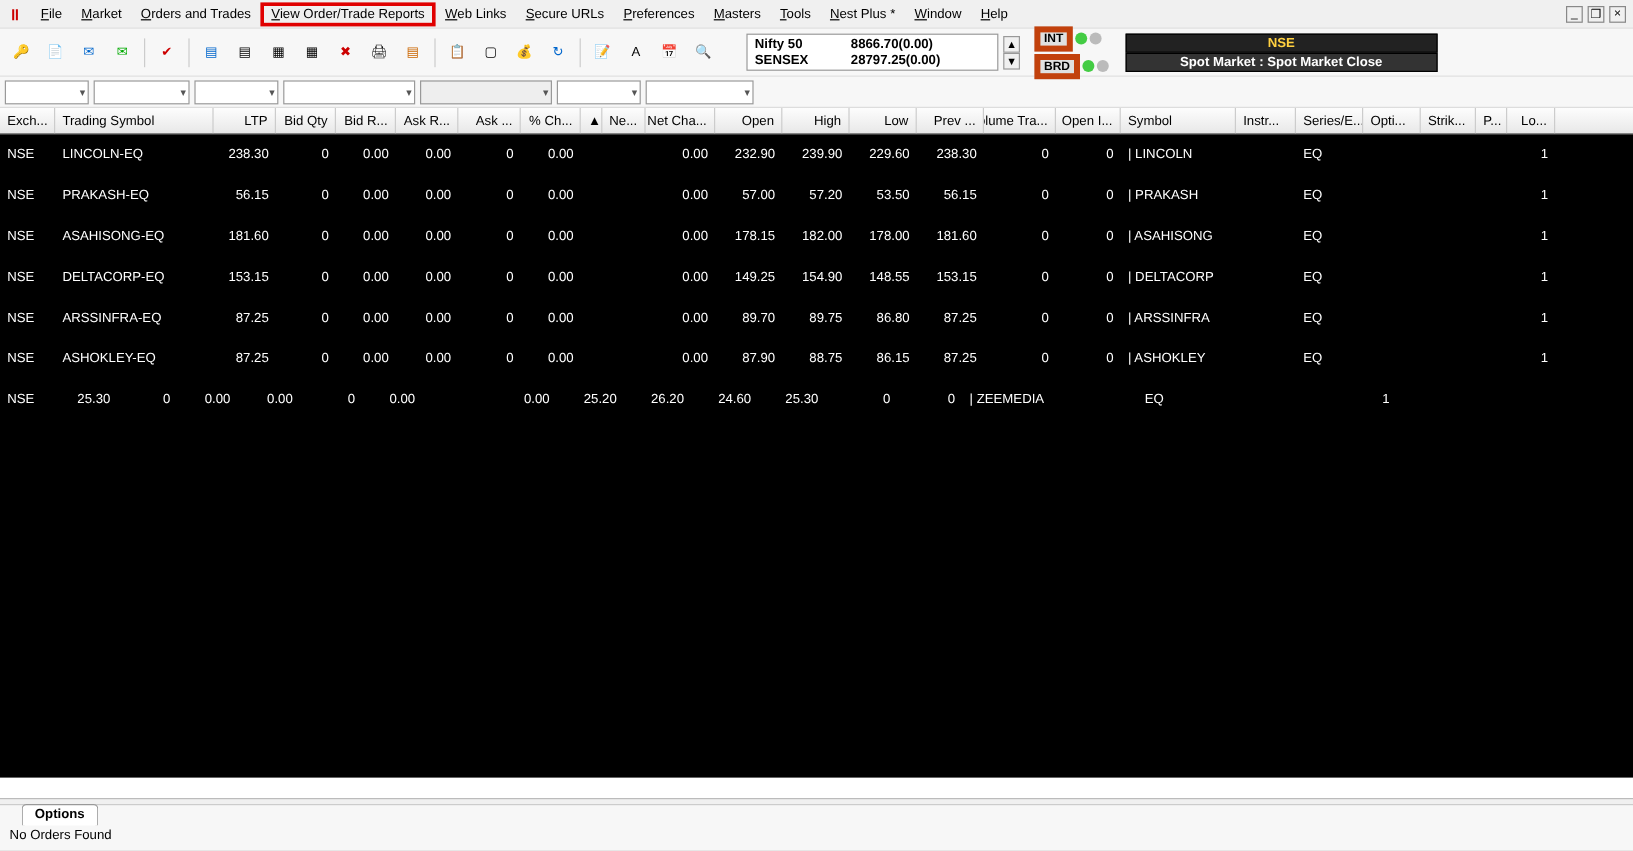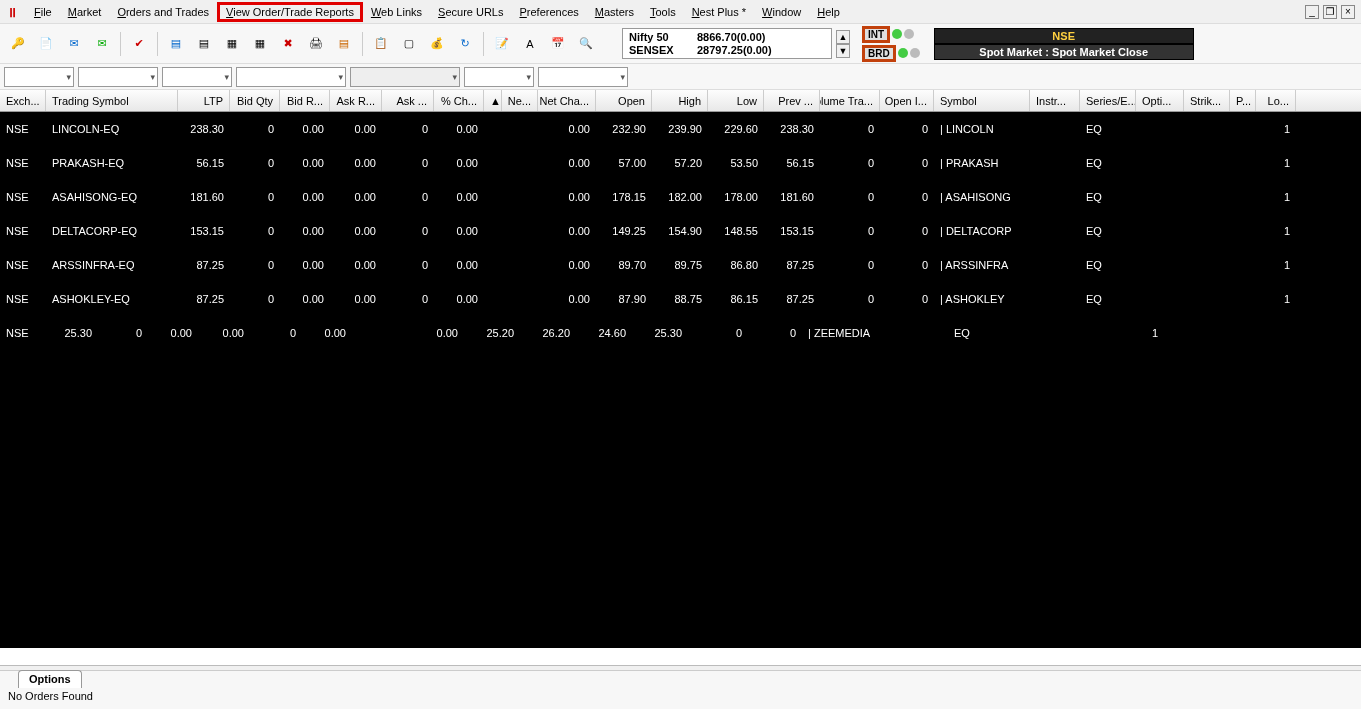--- a/index.html
+++ b/index.html
@@ -11,28 +11,28 @@
 .menubar .menu-item u { text-decoration: underline; }
 .menubar .highlighted { border: 3px solid #e00000; padding: 1px 6px; }
 .menubar .spacer { flex: 1; }
 .menubar .win-ctrl { width: 14px; height: 14px; margin: 0 2px; display: inline-flex; align-items: center; justify-content: center; border: 1px solid #888; font-size: 10px; cursor: pointer; }
 
 .toolbar { display: flex; align-items: center; height: 40px; padding: 2px 6px; background: #f7f7f7; border-bottom: 1px solid #ddd; gap: 4px; }
 .toolbar .tbtn { width: 24px; height: 24px; display: inline-flex; align-items: center; justify-content: center; cursor: pointer; border: 1px solid transparent; }
 .toolbar .sep { width: 1px; height: 24px; background: #ccc; margin: 0 2px; }
 
 .index-box { background: #fff; border: 1px solid #999; padding: 2px 6px; margin-left: 20px; display: flex; flex-direction: column; gap: 1px; min-width: 210px; font-weight: bold; }
-.index-row { display: flex; gap: 8px; }
+.index-row { display: flex; gap: 20px; }
 .index-row .iname { width: 60px; }
 .scroll-arrows { display: flex; flex-direction: column; justify-content: center; }
 .scroll-arrows .ar { width: 14px; height: 14px; border: 1px solid #999; background: #f0f0f0; font-size: 9px; text-align: center; line-height: 12px; cursor: pointer; }
 
 .status-badges { margin-left: 8px; display: flex; flex-direction: column; gap: 2px; }
 .badge-row { display: flex; align-items: center; gap: 2px; }
-.badge { background: #e0e0e0; border: 3px solid #c2410c; padding: 0 3px; font-weight: bold; font-size: 10px; }
+.badge { background: #e0e0e0; border: 5px solid #c2410c; padding: 0 3px; font-weight: bold; font-size: 10px; }
 .led { width: 10px; height: 10px; border-radius: 50%; display: inline-block; }
 .led.green { background: #4c4; }
 .led.off { background: #bbb; }
 
 .market-status { margin-left: 10px; display: flex; flex-direction: column; width: 260px; }
 .ms-top { background: #222; color: #ffd040; text-align: center; font-weight: bold; padding: 1px 0; border: 1px solid #000; }
 .ms-bot { background: #333; color: #fff; text-align: center; font-weight: bold; padding: 1px 0; border: 1px solid #000; }
 
 .filters { display: flex; align-items: center; height: 26px; padding: 2px 4px; background: #f7f7f7; border-bottom: 1px solid #ddd; gap: 4px; }
 .filters select, .filters .combo { height: 20px; border: 1px solid #999; background: #fff; font-size: 11px; }

